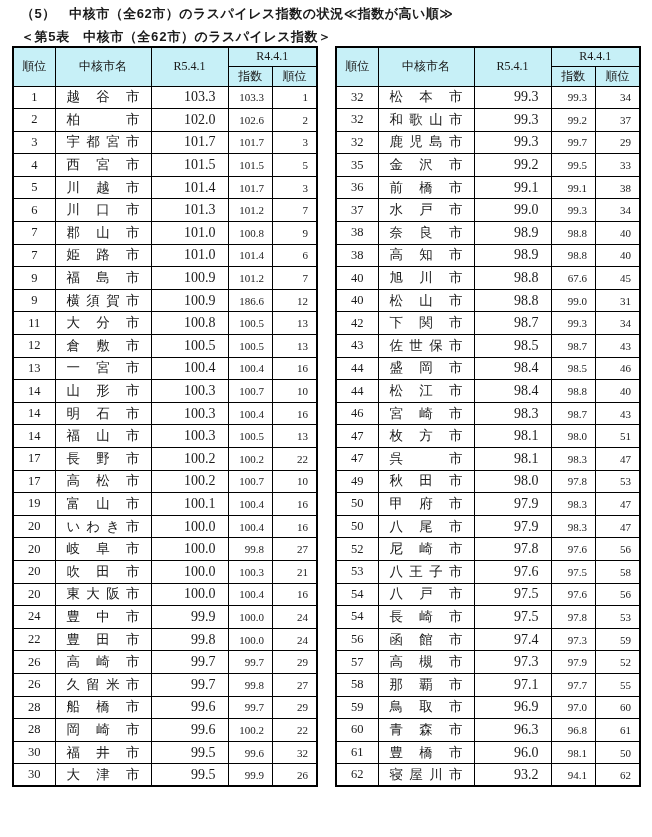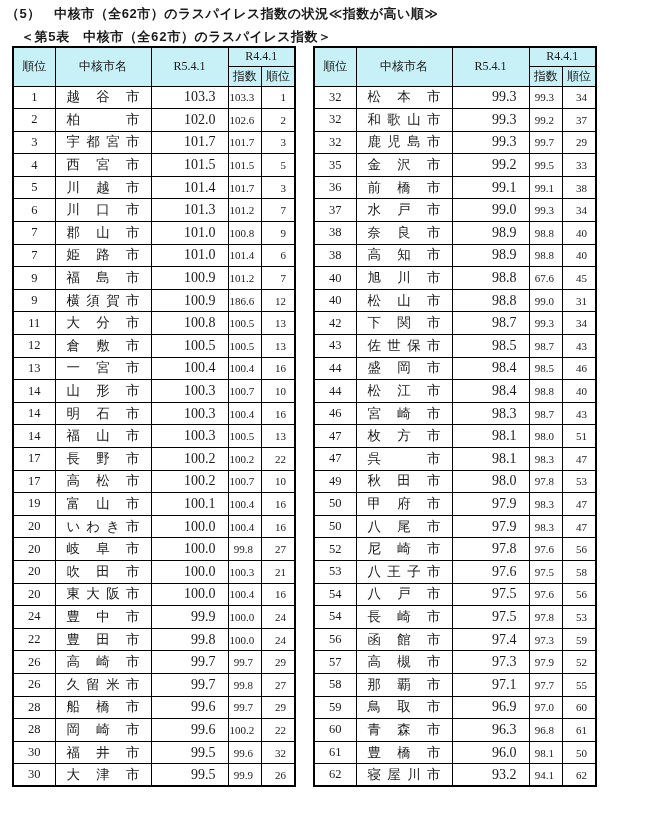--- a/index.html
+++ b/index.html
@@ -4,39 +4,39 @@
 <style>
   html, body { margin: 0; padding: 0; }
   body {
     width: 652px; height: 837px;
     background: #ffffff;
     position: relative;
     font-family: "Liberation Serif", "DejaVu Serif", serif;
     color: #1a1a1a;
   }
   .page-title {
-    position: absolute; left: 6px; top: 5px;
+    position: absolute; left: 21px; top: 5px;
     font-family: "Liberation Sans", "DejaVu Sans", sans-serif;
     font-weight: bold; font-size: 13px; letter-spacing: 0.5px;
     white-space: nowrap;
   }
   .table-caption {
     position: absolute; left: 21px; top: 28px;
     font-family: Liberation Mono, monospace;
     font-weight: bold; font-size: 13px; letter-spacing: 0.5px;
     white-space: nowrap;
   }
   .tables-wrap {
     position: absolute; left: 12px; top: 46px;
     display: flex; gap: 17px;
   }
   table.idx {
     border-collapse: collapse;
     table-layout: fixed;
-    width: 284px;
+    width: 306px;
     border: 2px solid #000;
   }
   table.idx th, table.idx td {
     border: 1px solid #000;
     overflow: hidden;
     white-space: nowrap;
     box-sizing: border-box;
   }
   table.idx thead th {
     font-weight: normal;

